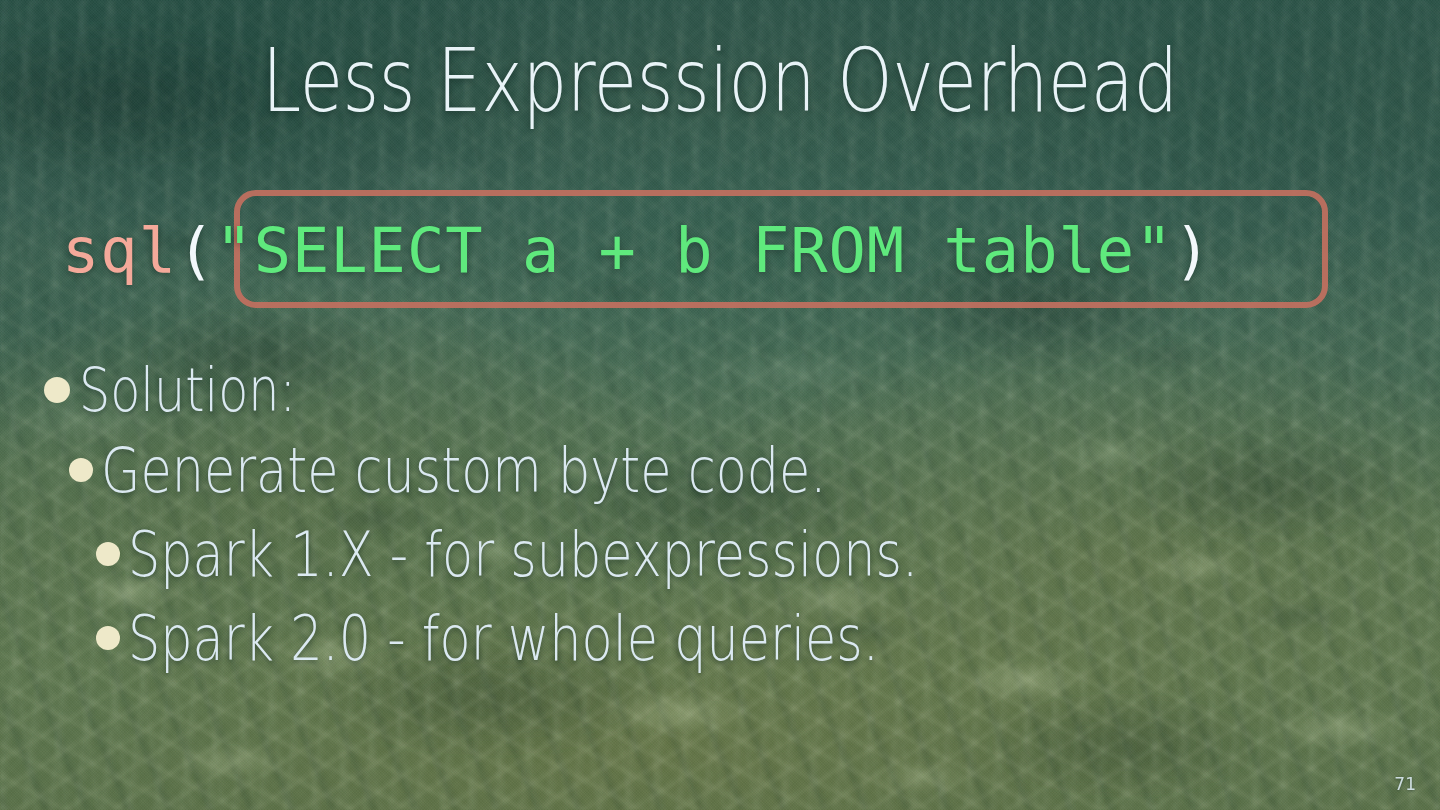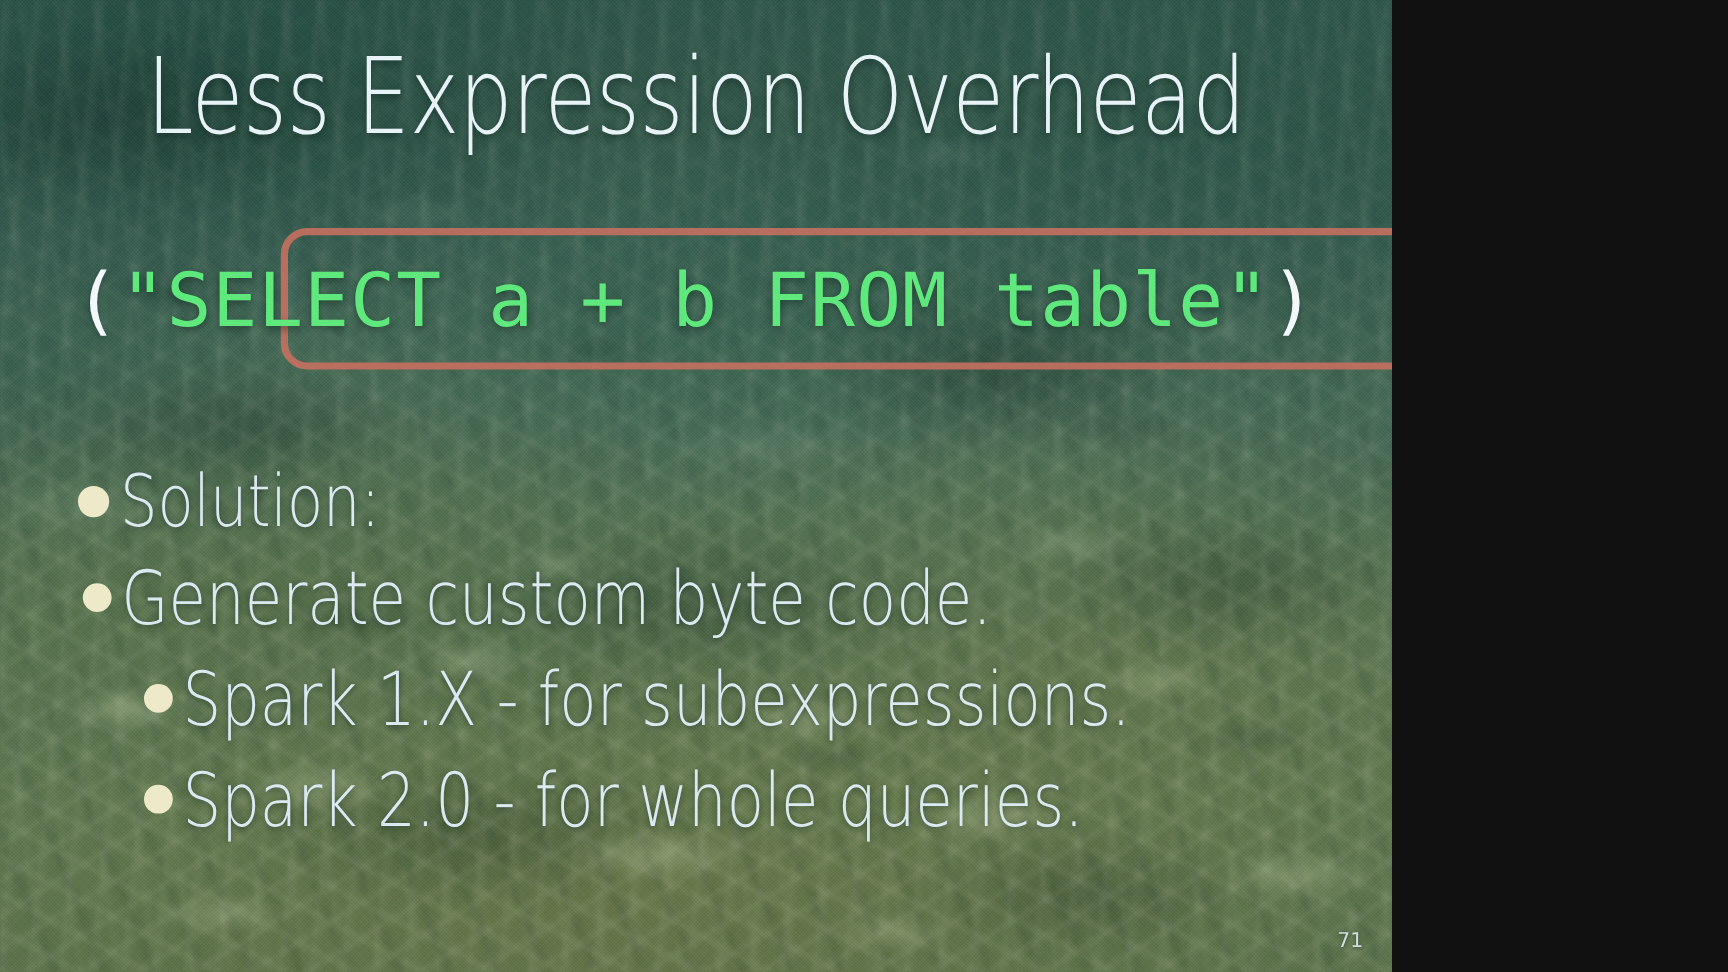--- a/index.html
+++ b/index.html
@@ -4,21 +4,21 @@
 <title>Slide</title>
 <style>
   html, body {
     margin: 0;
     padding: 0;
     background: #111;
   }
 
   #slide {
     position: relative;
-    width: 1160px;
+    width: 1440px;
     height: 810px;
     overflow: hidden;
     font-family: "DejaVu Sans", sans-serif;
     background-color: #335a4c;
   }
 
   
   .bg-layer {
     position: absolute;
     inset: 0;
@@ -218,29 +218,29 @@
     border-radius: 50%;
     background: #eee9c9;
     flex: 0 0 auto;
   }
   .bullet-row .txt {
     display: inline-block;
     transform: scaleX(.82);
     transform-origin: 0 50%;
   }
 
-  .lvl1 { padding-left: 65px; height: 76px; font-size: 60px; margin-top: 28px; }
+  .lvl1 { padding-left: 44px; height: 76px; font-size: 60px; }
   .lvl1 .dot { width: 26px; height: 26px; margin-right: 9px; }
   .lvl1 .txt { font-size: 60px; }
 
   .lvl2 { padding-left: 69px; height: 84px; font-size: 62px; }
   .lvl2 .dot { width: 24px; height: 24px; margin-right: 8px; }
   .lvl2 .txt { font-size: 62px; }
 
-  .lvl3 { padding-left: 120px; height: 84px; font-size: 62px; }
+  .lvl3 { padding-left: 96px; height: 84px; font-size: 62px; }
   .lvl3 .dot { width: 24px; height: 24px; margin-right: 8px; }
   .lvl3 .txt { font-size: 62px; }
 
   #page-number {
     position: absolute;
     right: 24px;
     bottom: 16px;
     color: #d7e6ec;
     font-family: "DejaVu Sans", sans-serif;
     font-size: 17px;
@@ -263,20 +263,21 @@
   <div class="bg-layer" id="bg-cells"></div>
   <div class="bg-layer" id="bg-grain"></div>
 
   <div id="content">
 
     <div id="title">Less Expression Overhead</div>
 
     <div id="highlight-box"></div>
 
     <div id="code-line">
+      <span class="tok-fn">sql</span>
       <span class="tok-paren">(</span>
       <span class="tok-str">"SELECT a + b FROM table"</span>
       <span class="tok-paren">)</span>
     </div>
 
     <div id="bullets">
 
       <div class="bullet-row lvl1">
         <span class="dot"></span>
         <span class="txt">Solution:</span>

